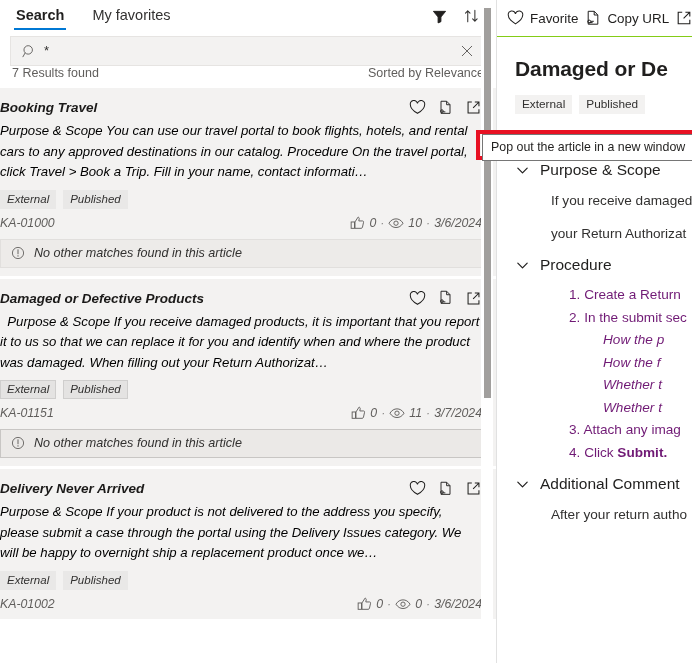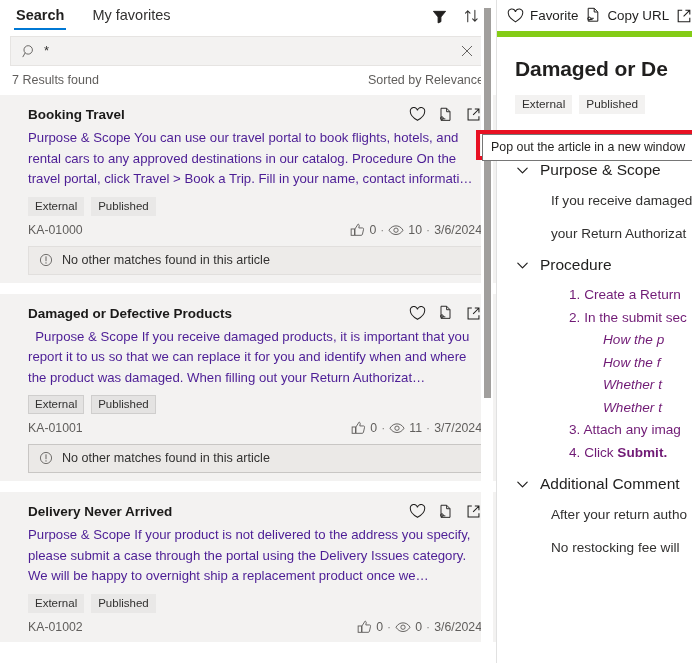--- a/index.html
+++ b/index.html
@@ -56,47 +56,48 @@
   .search-value {
     flex: 1; font-size: 13px; color: #323130;
     padding-left: 6px; line-height: 28px;
     background: transparent; border: none; outline: none;
     font-family: "Liberation Sans", sans-serif;
   }
   .clear-x { flex: none; width: 20px; height: 20px; display:flex; align-items:center; justify-content:center; cursor: pointer;}
 
   .resultbar {
     display: flex; align-items: center;
-    padding: 7px 12px 8px 12px;
+    padding: 0 12px 8px 12px;
     font-size: 12.5px; color: #605e5c;
     flex: none;
   }
   .resultbar .spacer { flex: 1; }
 
   
   .results {
     flex: 1; position: relative;
     overflow: hidden;
     background: #ffffff;
   }
   .card {
     background: #f3f2f1;
-    padding: 10px 14px 8px 28px;
-    margin-bottom: 11px;
+    padding: 10px 14px 8px 0;
+    margin-bottom: 3px;
     position: relative;
+    font-style: italic;
   }
   .card-head { display: flex; align-items: flex-start; }
   .card-title {
     font-size: 13.5px; font-weight: 700; color: #1b1a19;
     flex: 1; line-height: 18px; padding-top: 1px;
   }
   .card-actions { display: flex; align-items: center; gap: 11px; flex: none; padding-top: 1px;}
   .card-actions .act { width: 17px; height: 17px; cursor: pointer; display:flex; align-items:center; justify-content:center;}
   .card-snippet {
-    font-size: 13.2px; color: #4c1d95;
+    font-size: 13.2px; color: #000000;
     line-height: 20.5px;
     margin-top: 4px;
     white-space: pre-wrap;
   }
   .tagrow { display: flex; gap: 7px; margin-top: 7px; }
   .tag {
     font-size: 11.5px; color: #323130;
     background: #e9e8e7;
     padding: 2px 7px 3px 7px;
     line-height: 14px;
@@ -136,21 +137,21 @@
     background: #ffffff;
     display: flex; flex-direction: column;
     overflow: hidden;
     position: relative;
   }
   .rp-toolbar {
     display: flex; align-items: center;
     height: 37px; flex: none;
     padding-left: 10px;
     gap: 7px;
-    border-bottom: 6px solid #84cc16;
+    border-bottom: 1px solid #84cc16;
     white-space: nowrap;
     overflow: hidden;
   }
   .rp-tool { display: flex; align-items: center; gap: 6px; cursor: pointer; flex: none;}
   .rp-tool .lbl { font-size: 13.4px; color: #201f1e; }
   .rp-body { flex: 1; padding: 0 0 0 18px; overflow: hidden; }
   .rp-title {
     font-size: 21px; font-weight: 700; color: #201f1e;
     margin-top: 20px; white-space: nowrap;
     letter-spacing: -0.1px;
@@ -337,21 +338,21 @@
                 </svg>
               </span>
             </div>
           </div>
           <div class="card-snippet">  Purpose &amp; Scope If you receive damaged products, it is important that you report it to us so that we can replace it for you and identify when and where the product was damaged. When filling out your Return Authorizat…</div>
           <div class="tagrow">
             <span class="tag">External</span>
             <span class="tag">Published</span>
           </div>
           <div class="metarow">
-            <span class="ka">KA-01001</span>
+            <span class="ka">KA-01151</span>
             <span class="stats">
               <span>
                 <svg width="15" height="14" viewBox="0 0 16 15">
                   <path d="M5.3 6.4L8.6 1.2c1 .2 1.4.9 1.2 1.9l-.4 2.2h4c.8 0 1.3.6 1.1 1.4l-1.2 5.4c-.1.7-.7 1.1-1.4 1.1H5.3z" fill="none" stroke="#605e5c" stroke-width="1"></path>
                   <rect x="1.2" y="6.4" width="3.6" height="6.8" fill="none" stroke="#605e5c" stroke-width="1"></rect>
                 </svg>
               </span>
               <span>0</span>
               <span class="sep">·</span>
               <span>
@@ -511,21 +512,20 @@
           <div class="rp-section">
             <div class="rp-sec-head">
               <span>
                 <svg width="15" height="15" viewBox="0 0 16 16">
                   <path d="M3 5.5L8 10.5L13 5.5" fill="none" stroke="#201f1e" stroke-width="1.3" stroke-linecap="round" stroke-linejoin="round"></path>
                 </svg>
               </span>
               <span>Additional Comment</span>
             </div>
             <div class="rp-para">After your return autho</div>
-            <div class="rp-para">No restocking fee will </div>
           </div>
         </div>
     </div>
   </div>
 
   <div class="tooltip-outline" style="left:476px; top:130px; width:224px; height:30px;"></div>
   <div class="tooltip-box" style="left:482px; top:134px;">Pop out the article in a new window</div>
 
 </div>
 

